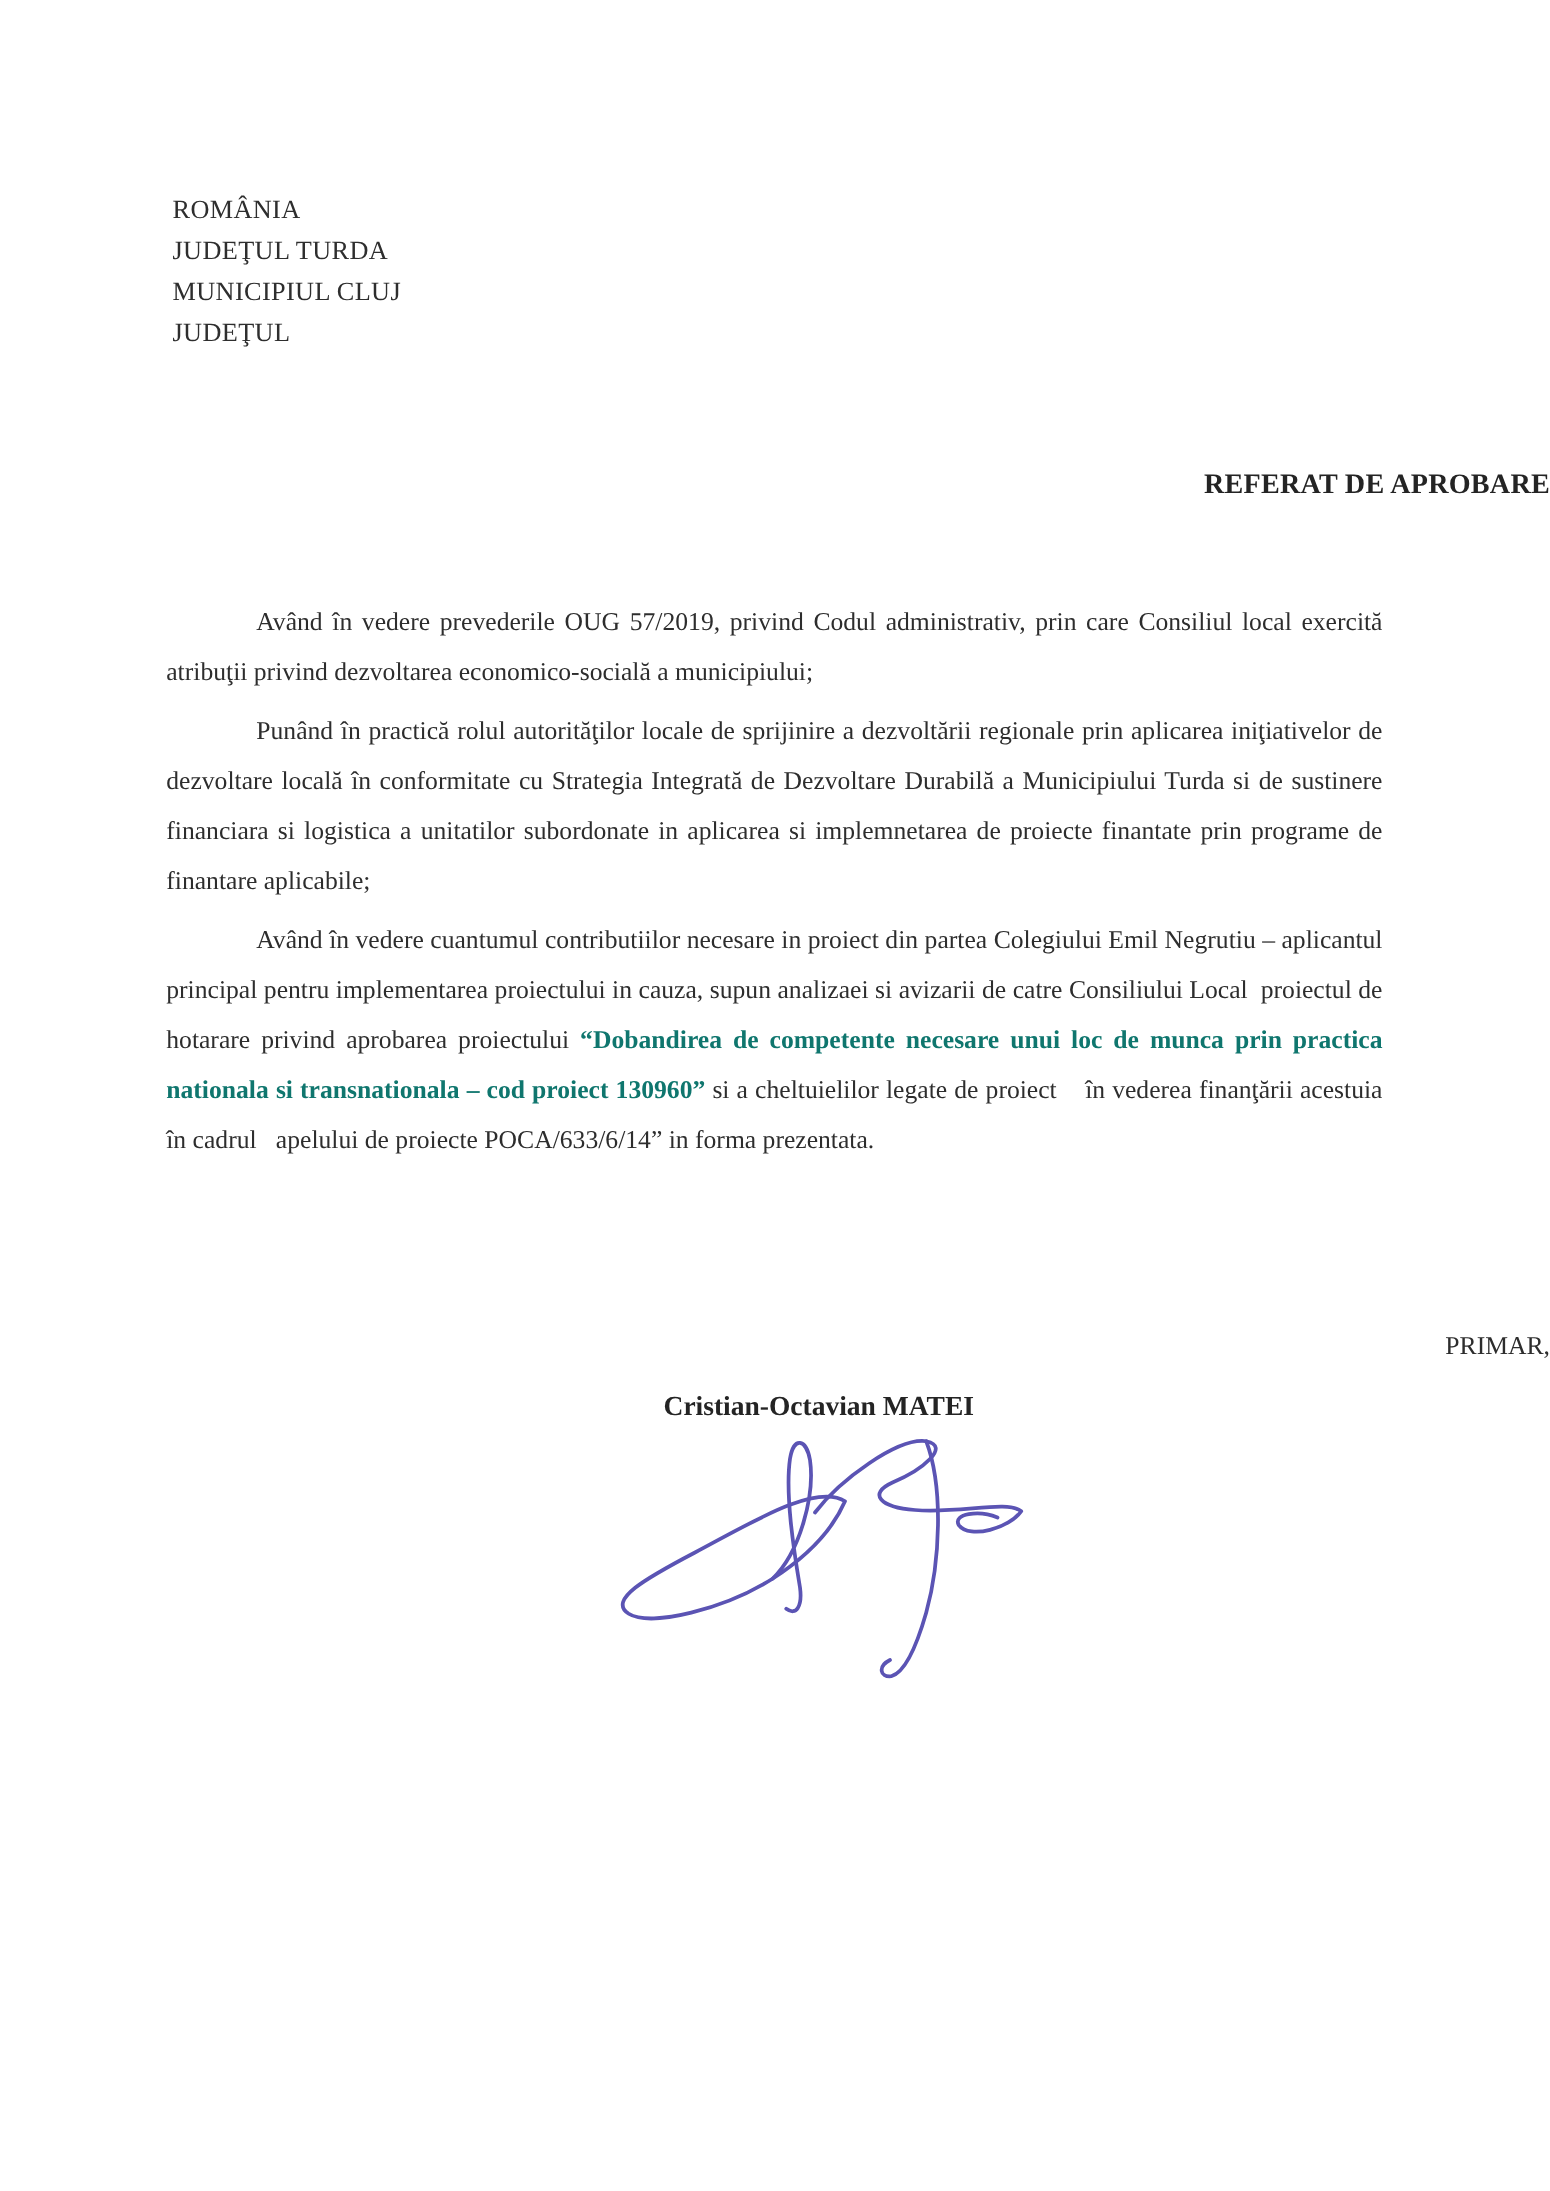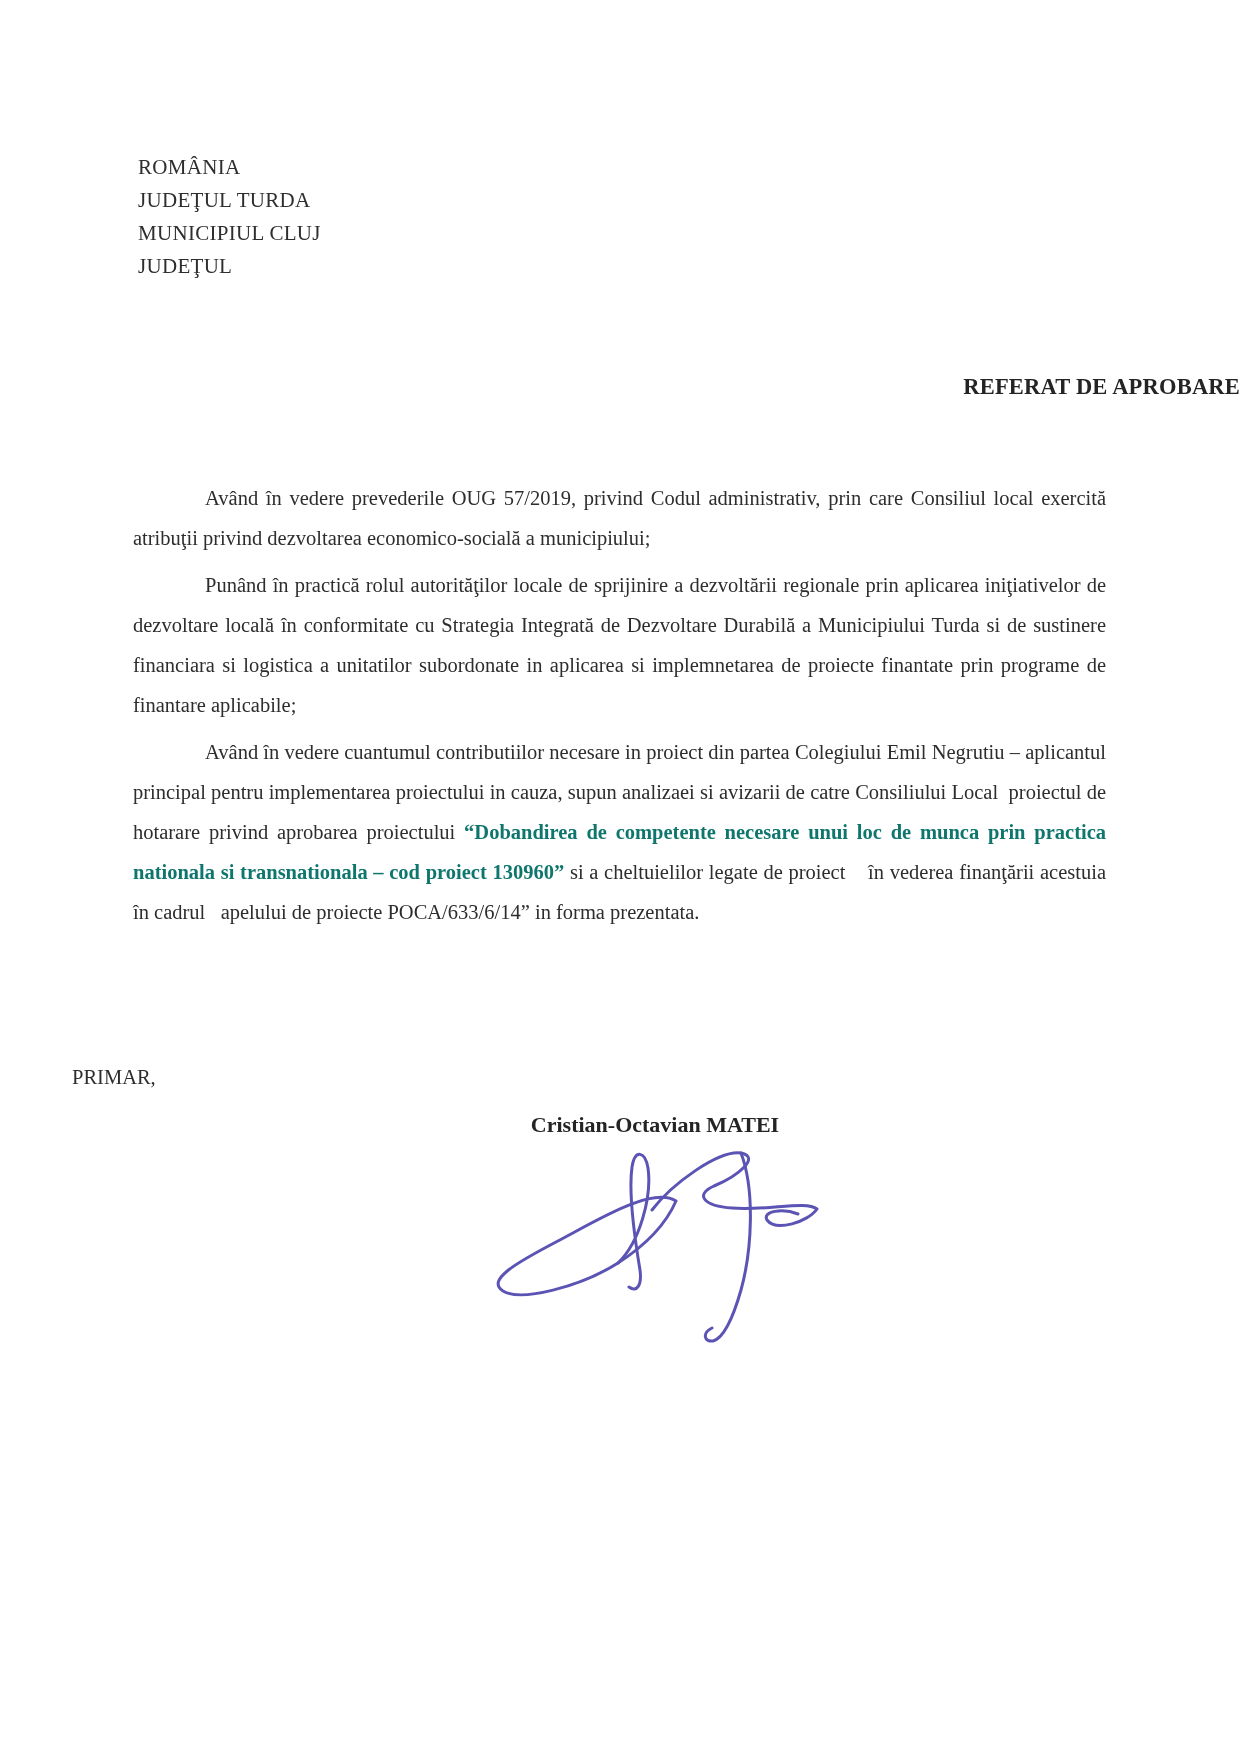--- a/index.html
+++ b/index.html
@@ -63,21 +63,21 @@
     color: #0f766e;
     margin-top: 32px;
   }
   .sig-role {
     position: absolute;
     top: 1066px;
     left: 0;
     width: 100%;
     box-sizing: border-box;
     padding-left: 72px;
-    text-align: left;
+    text-align: right;
     font-size: 20.5px;
     color: #2d2d2d;
   }
   .sig-name {
     position: absolute;
     top: 1112px;
     left: 0;
     width: 100%;
     box-sizing: border-box;
     padding-left: 70px;

